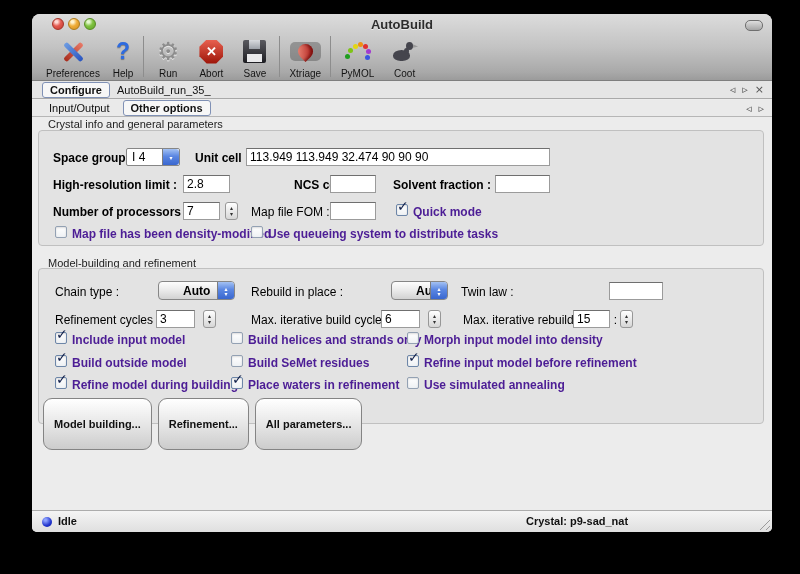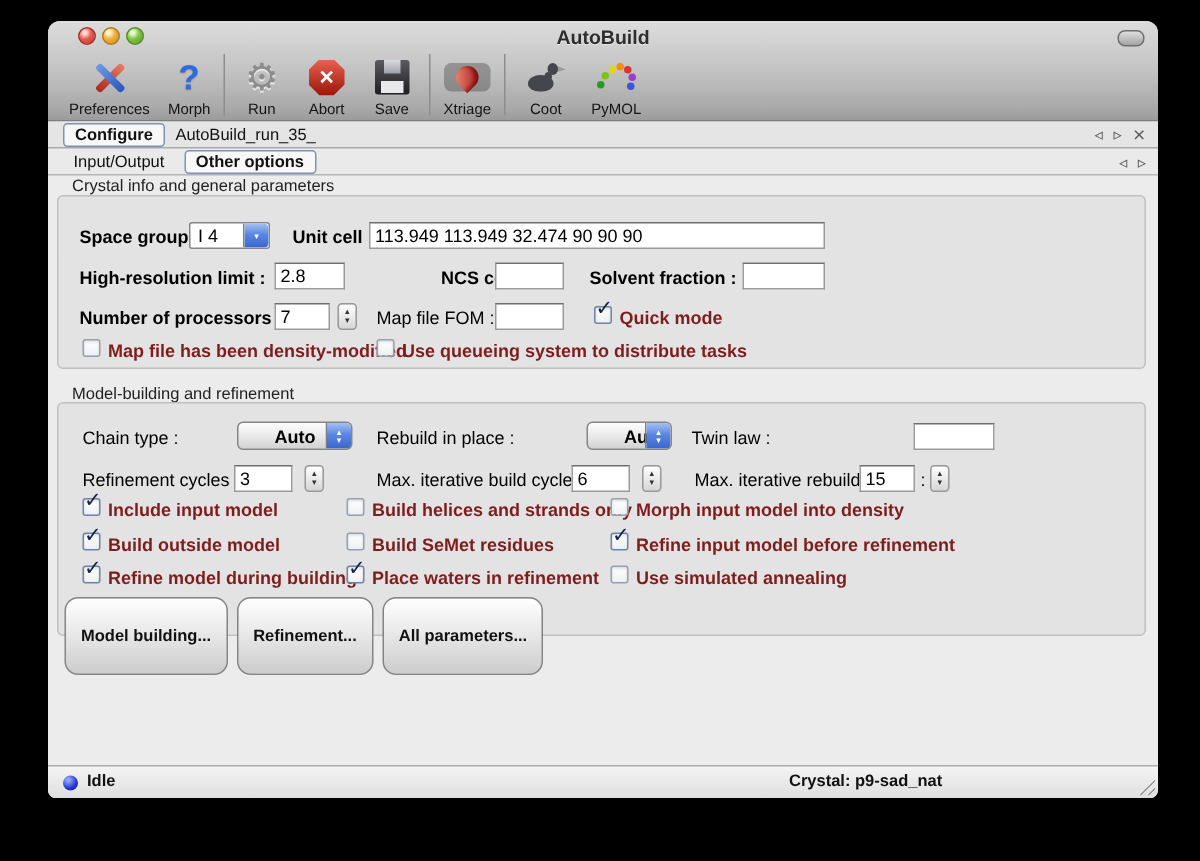--- a/index.html
+++ b/index.html
@@ -78,21 +78,21 @@
   .lbl{position:absolute;font-size:12px;color:#000;white-space:nowrap;}
   .bold{font-weight:bold;}
   .field{position:absolute;height:18px;box-sizing:border-box;border:1px solid #9b9b9b;
          border-top-color:#6f6f6f;background:#fff;font:12px "Liberation Sans",sans-serif;
          padding:0 3px;color:#000;}
   .cb{position:absolute;width:12px;height:12px;box-sizing:border-box;border:1px solid #93a1b3;
       border-radius:2px;background:linear-gradient(#fff,#eef1f4);box-shadow:inset 0 1px 2px rgba(0,0,0,.14);}
   .cb.checked{border-color:#6d86a8;}
   .cb.checked::after{content:"\2713";position:absolute;left:0px;top:-7px;font-size:14px;
       font-weight:bold;color:#12204a;font-family:"DejaVu Sans",sans-serif;}
-  .cblbl{position:absolute;font-size:12px;font-weight:bold;color:#7f1d1d;white-space:nowrap;}
+  .cblbl{position:absolute;font-size:12px;font-weight:bold;color:#4c1d95;white-space:nowrap;}
   .combo{position:absolute;height:18px;box-sizing:border-box;border:1px solid #868686;border-radius:2px;
          background:#fff;font-size:12px;display:flex;align-items:center;padding-left:5px;}
   .popup{position:absolute;height:19px;box-sizing:border-box;border:1px solid #868686;border-radius:4px;
          background:linear-gradient(#fdfdfd,#eaeaea 50%,#d2d2d2);font-size:12px;font-weight:bold;
          display:flex;align-items:center;padding-left:24px;}
   .cap{position:absolute;top:0;right:0;bottom:0;width:16px;border-left:1px solid #7d7d7d;
        border-radius:0 3px 3px 0;background:linear-gradient(#a3c1f3,#5b87e2 45%,#3a67cf);
        color:#fff;display:flex;flex-direction:column;align-items:center;justify-content:center;
        font-size:6px;line-height:5px;font-family:"DejaVu Sans",sans-serif;}
   .stepper{position:absolute;width:13px;height:18px;box-sizing:border-box;border:1px solid #979797;
@@ -140,21 +140,21 @@
             </span>
           </div>
         <span class="tlabel">Preferences</span>
       </div>
       <div class="titem">
         <div class="ticon">
             <span class="iconwrap">
               <span class="ic-help">?</span>
             </span>
           </div>
-        <span class="tlabel">Morph</span>
+        <span class="tlabel">Help</span>
       </div>
       <div class="tsep"></div>
       <div class="titem">
         <div class="ticon">
             <span class="iconwrap">
               <span class="ic-run">⚙</span>
             </span>
           </div>
         <span class="tlabel">Run</span>
       </div>
@@ -177,46 +177,46 @@
       <div class="tsep"></div>
       <div class="titem">
         <div class="ticon">
             <span class="iconwrap selected">
               <span class="ic-xtriage"></span>
             </span>
           </div>
         <span class="tlabel">Xtriage</span>
       </div>
       <div class="tsep"></div>
-      <div class="titem">
-        <div class="ticon">
-            <span class="iconwrap">
-              <span class="ic-coot">
-                <span class="beak"></span>
-              </span>
-            </span>
-          </div>
-        <span class="tlabel">Coot</span>
-      </div>
       <div class="titem">
         <div class="ticon">
             <span class="iconwrap">
               <span class="ic-pymol">
           <i style="left:1px;top:14px;background:#1f9e1f;"></i>
           <i style="left:4px;top:8px;background:#7ec415;"></i>
           <i style="left:9px;top:4px;background:#e3d612;"></i>
           <i style="left:14px;top:2px;background:#ef9012;"></i>
           <i style="left:19px;top:4px;background:#e03030;"></i>
           <i style="left:22px;top:9px;background:#a23ad0;"></i>
           <i style="left:21px;top:15px;background:#3a55e0;"></i>
         </span>
             </span>
           </div>
         <span class="tlabel">PyMOL</span>
       </div>
+      <div class="titem">
+        <div class="ticon">
+            <span class="iconwrap">
+              <span class="ic-coot">
+                <span class="beak"></span>
+              </span>
+            </span>
+          </div>
+        <span class="tlabel">Coot</span>
+      </div>
     </div>
   </div>
 
   <div class="tabbar">
     <span class="tab selected">Configure</span>
     <span class="tab">AutoBuild_run_35_</span>
     <span class="tabctrl">
       <span>◃</span>
       <span>▹</span>
       <span>×</span>

